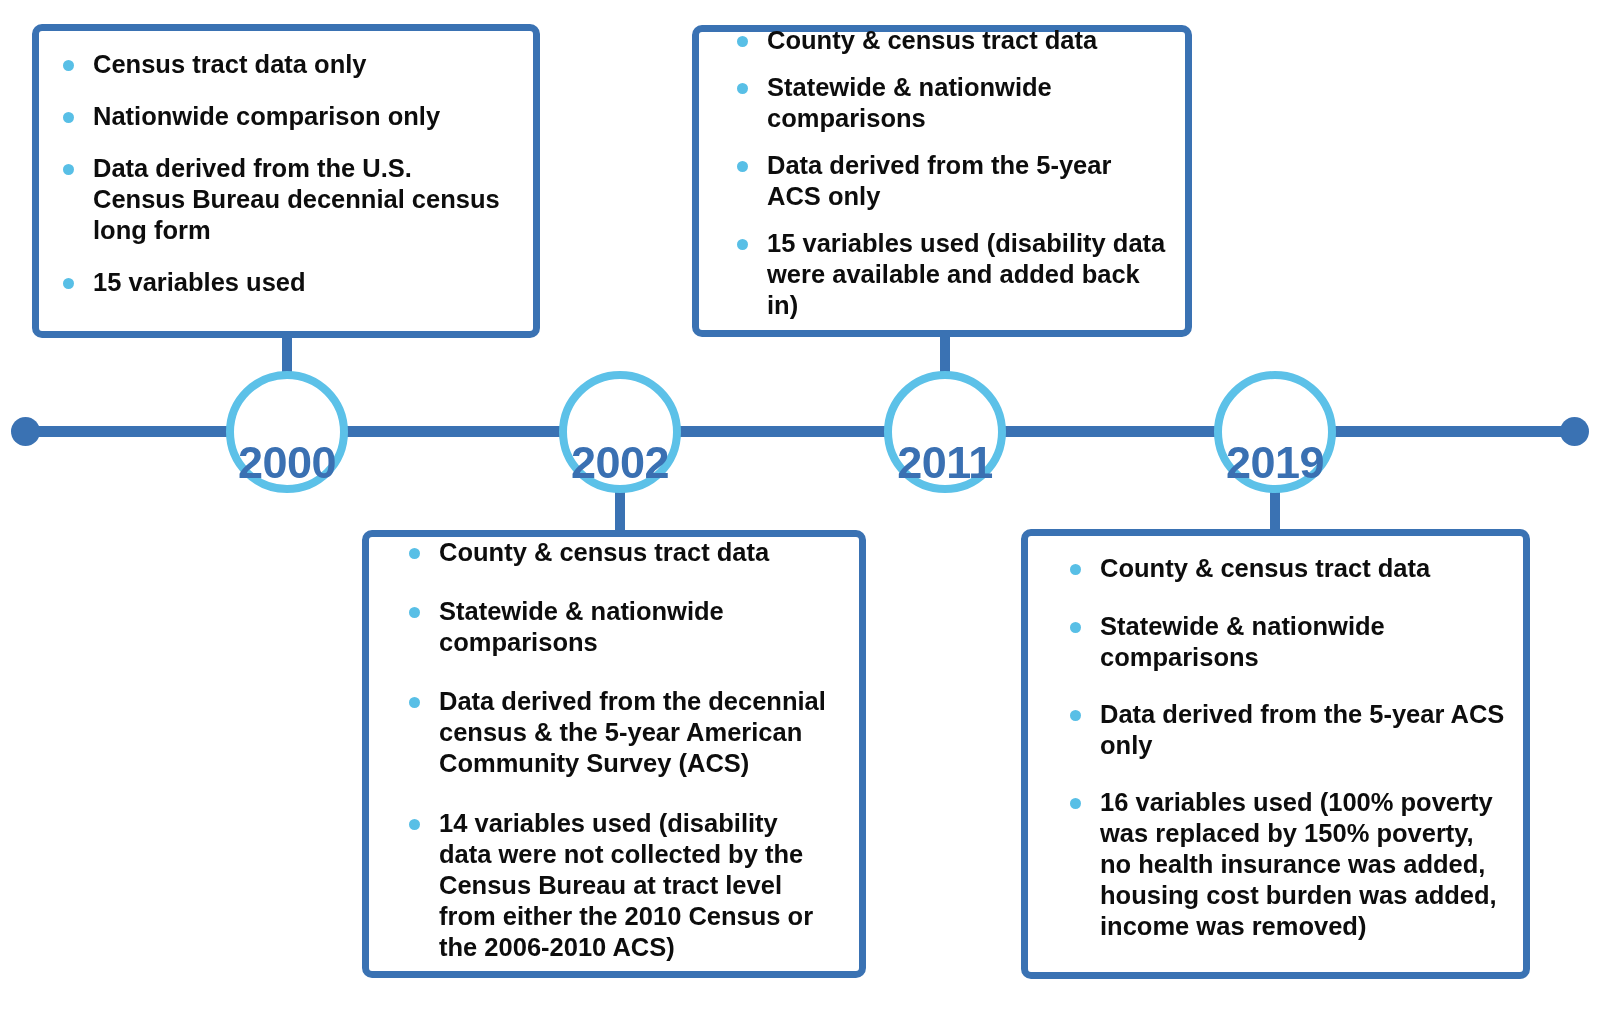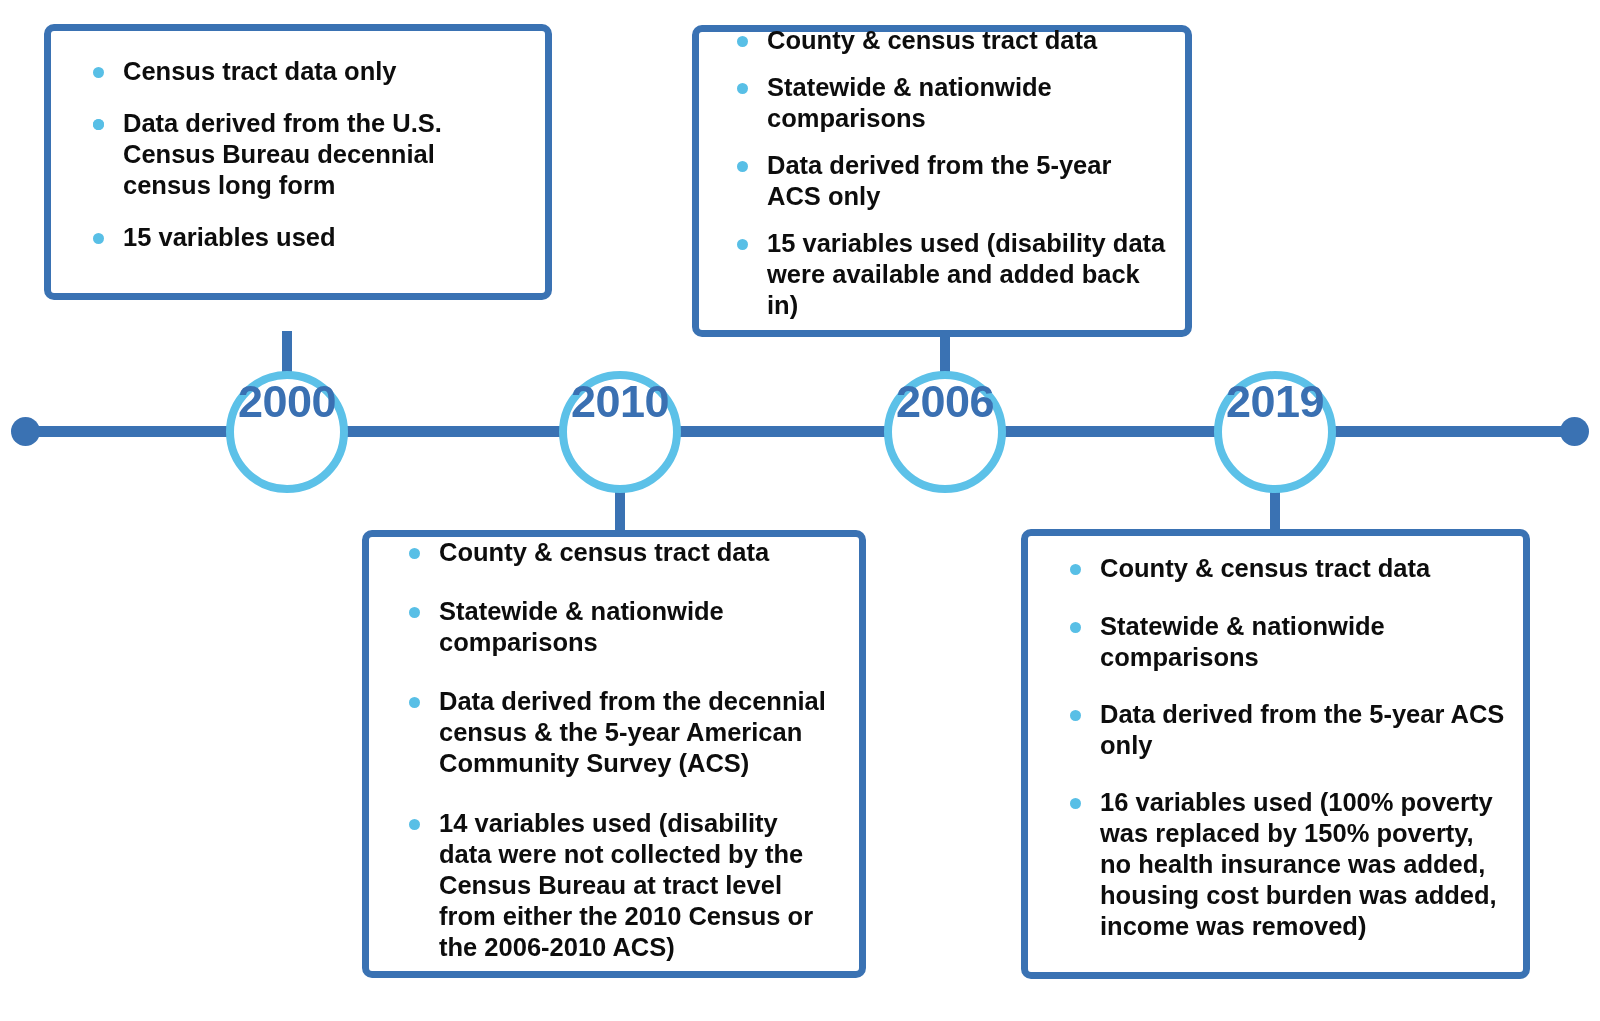--- a/index.html
+++ b/index.html
@@ -47,21 +47,21 @@
   .node {
     position: absolute;
     width: 122px;
     height: 122px;
     border-radius: 50%;
     border: 8px solid #5cc1e8;
     background: #ffffff;
     box-sizing: border-box;
     top: 371px;
     display: flex;
-    align-items: flex-start;
+    align-items: flex-end;
     justify-content: center;
     z-index: 3;
   }
   .node-label {
     font-size: 45px;
     font-weight: bold;
     color: #3a70b2;
     letter-spacing: -0.5px;
     line-height: 1;
   }
@@ -87,21 +87,21 @@
     position: absolute;
     box-sizing: border-box;
     border: 7px solid #3a72b3;
     border-radius: 10px;
     background: #ffffff;
     z-index: 4;
     display: flex;
     flex-direction: column;
     justify-content: center;
   }
-  .box.b2000 { left: 44px;   top: 24px;  width: 508px; height: 276px; padding: 10px 26px 10px 42px; }
+  .box.b2000 { left: 32px;   top: 24px;  width: 508px; height: 314px; padding: 10px 26px 10px 24px; }
   .box.b2014 { left: 692px;  top: 25px;  width: 500px; height: 312px; padding: 10px 18px 10px 38px; }
   .box.b2010 { left: 362px;  top: 530px; width: 504px; height: 448px; padding: 10px 22px 10px 40px; }
   .box.b2020 { left: 1021px; top: 529px; width: 509px; height: 450px; padding: 10px 14px 10px 42px; }
 
   .bullets {
     list-style: none;
     margin: 0;
     padding: 0;
   }
   .bullet {
@@ -147,37 +147,38 @@
 
   <div class="stem s2000"></div>
   <div class="stem s2010"></div>
   <div class="stem s2014"></div>
   <div class="stem s2020"></div>
 
   <div class="node n2000">
     <span class="node-label">2000</span>
   </div>
   <div class="node n2010">
-    <span class="node-label">2010</span>
+    <span class="node-label">2002</span>
   </div>
   <div class="node n2014">
-    <span class="node-label">2006</span>
+    <span class="node-label">2011</span>
   </div>
   <div class="node n2020">
     <span class="node-label">2019</span>
   </div>
 
   <div class="box b2000">
     <ul class="bullets">
       <li class="bullet">
         <span class="dot"></span>
         <span>Census tract data only</span>
       </li>
       <li class="bullet">
         <span class="dot"></span>
+        <span>Nationwide comparison only</span>
       </li>
       <li class="bullet">
         <span class="dot"></span>
         <span>Data derived from the U.S. Census Bureau decennial census long form</span>
       </li>
       <li class="bullet">
         <span class="dot"></span>
         <span>15 variables used</span>
       </li>
     </ul>

